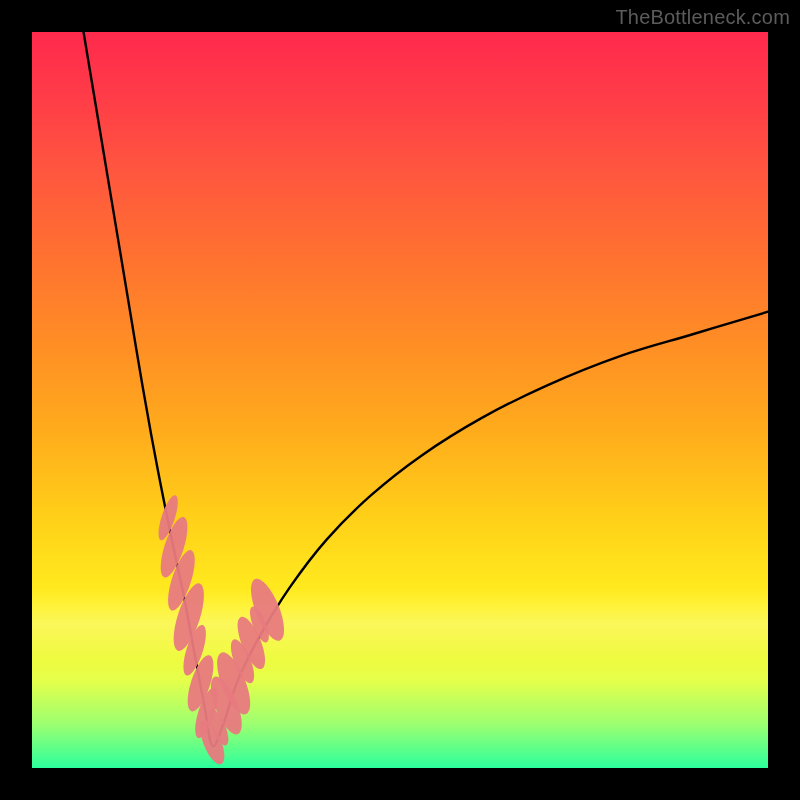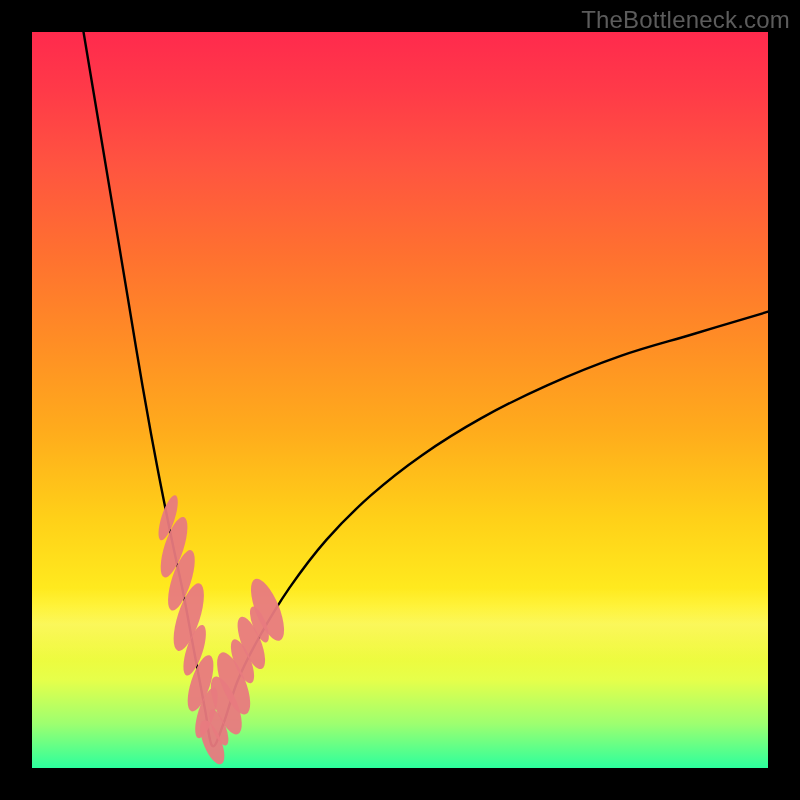--- a/index.html
+++ b/index.html
@@ -46,21 +46,21 @@
     top: 75.5%;
     height: 10%;
     background: linear-gradient(to bottom, rgba(255,255,200,0) 0%, rgba(255,255,180,0.35) 50%, rgba(255,255,200,0) 100%);
     pointer-events: none;
   }
   .watermark {
     position: absolute;
     top: 6px;
     right: 10px;
     font-family: Arial, Helvetica, sans-serif;
-    font-size: 24px;
+    font-size: 20px;
     color: #5c5c5c;
     letter-spacing: 0.2px;
     user-select: none;
   }
   svg.curve {
     position: absolute;
     left: 0;
     top: 0;
     width: 100%;
     height: 100%;

